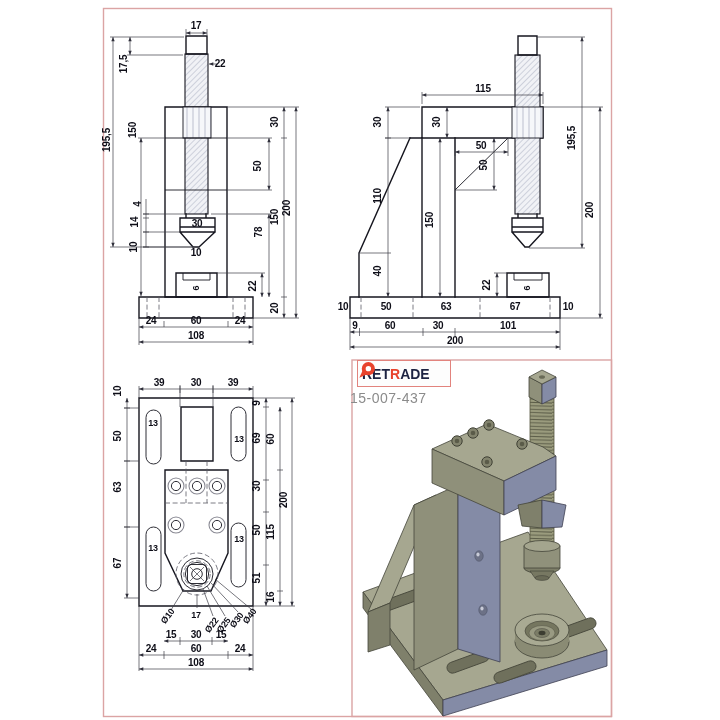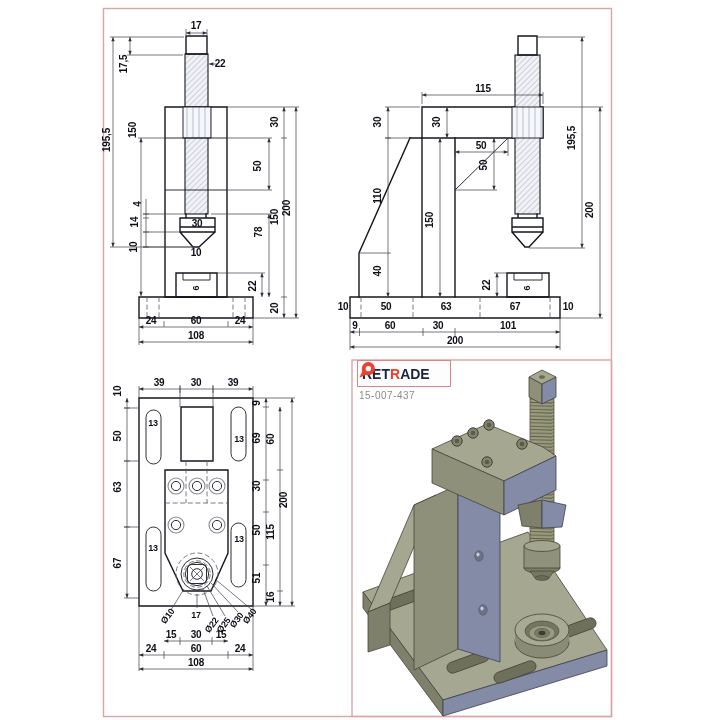--- a/index.html
+++ b/index.html
@@ -21,21 +21,21 @@
   text.dim.sm{font-size:9px;}
   .i-top{fill:var(--iso_top);stroke:#44453a;stroke-width:0.8;}
   .i-left{fill:var(--iso_left);stroke:#44453a;stroke-width:0.8;}
   .i-dark{fill:var(--iso_dark);stroke:#44453a;stroke-width:0.8;}
   .i-blue{fill:var(--iso_blue);stroke:#3f4052;stroke-width:0.8;}
   .i-slot{fill:#6f705c;stroke:#4a4b3e;stroke-width:0.9;}
   .logo-box{position:absolute;left:357px;top:360px;width:94px;height:27px;border:1px solid #e2837d;
     background:#fdfdfd;display:flex;align-items:center;gap:2px;padding-left:4px;box-sizing:border-box;}
   .logo-text{font-weight:bold;font-size:14px;letter-spacing:0px;color:var(--navy);white-space:nowrap;}
   .logo-text .accent{color:var(--accent);}
-  .part-number{position:absolute;left:359px;top:390px;font-size:10px;color:var(--part_gray);letter-spacing:0.5px;}
+  .part-number{position:absolute;left:350px;top:390px;font-size:14px;color:var(--part_gray);letter-spacing:0.5px;}
 </style>
 </head>
 <body>
 
 <div id="stage">
 
 <svg width="720" height="720" viewBox="0 0 720 720">
   <defs>
     <marker id="ar" viewBox="0 0 8 8" refX="7.5" refY="4" markerWidth="7" markerHeight="7" orient="auto-start-reverse">
       <path d="M0.5,1.2 L7.5,4 L0.5,6.8 Z" fill="#2e2e3a"></path>

